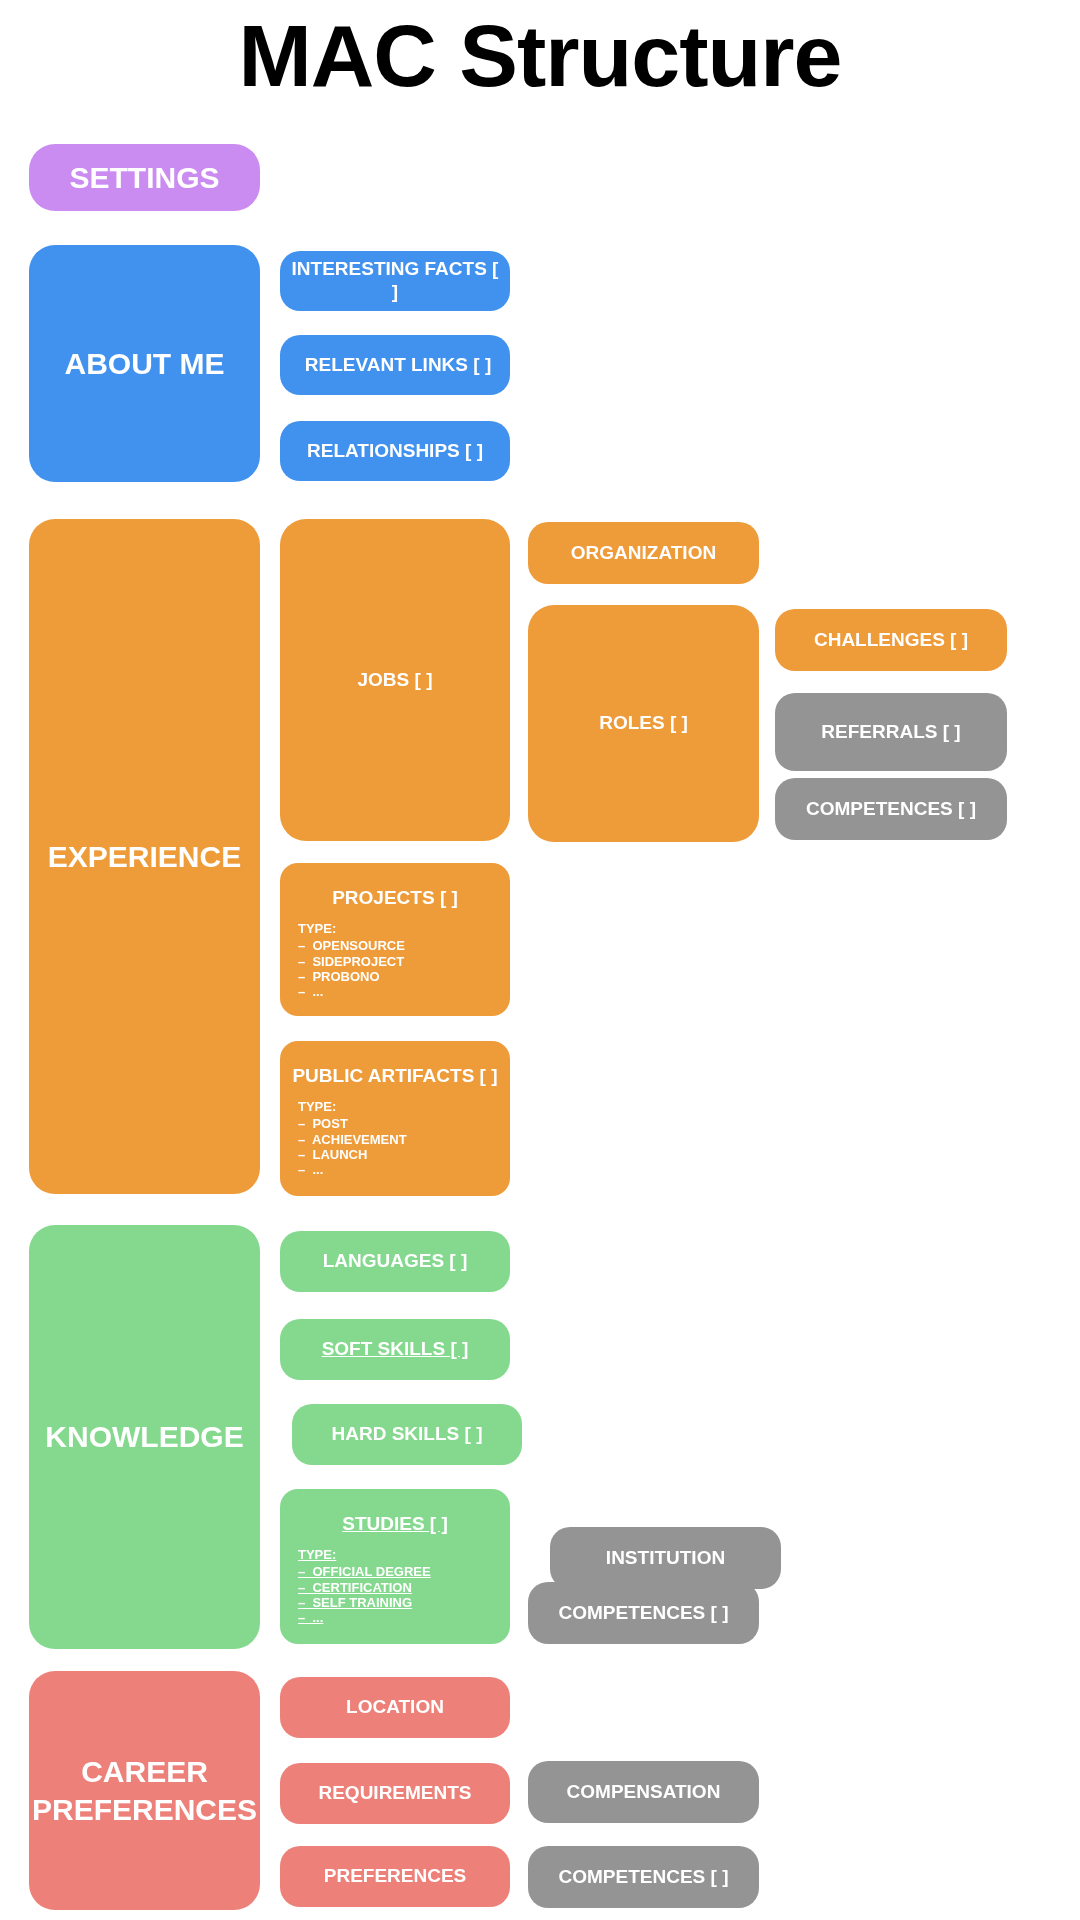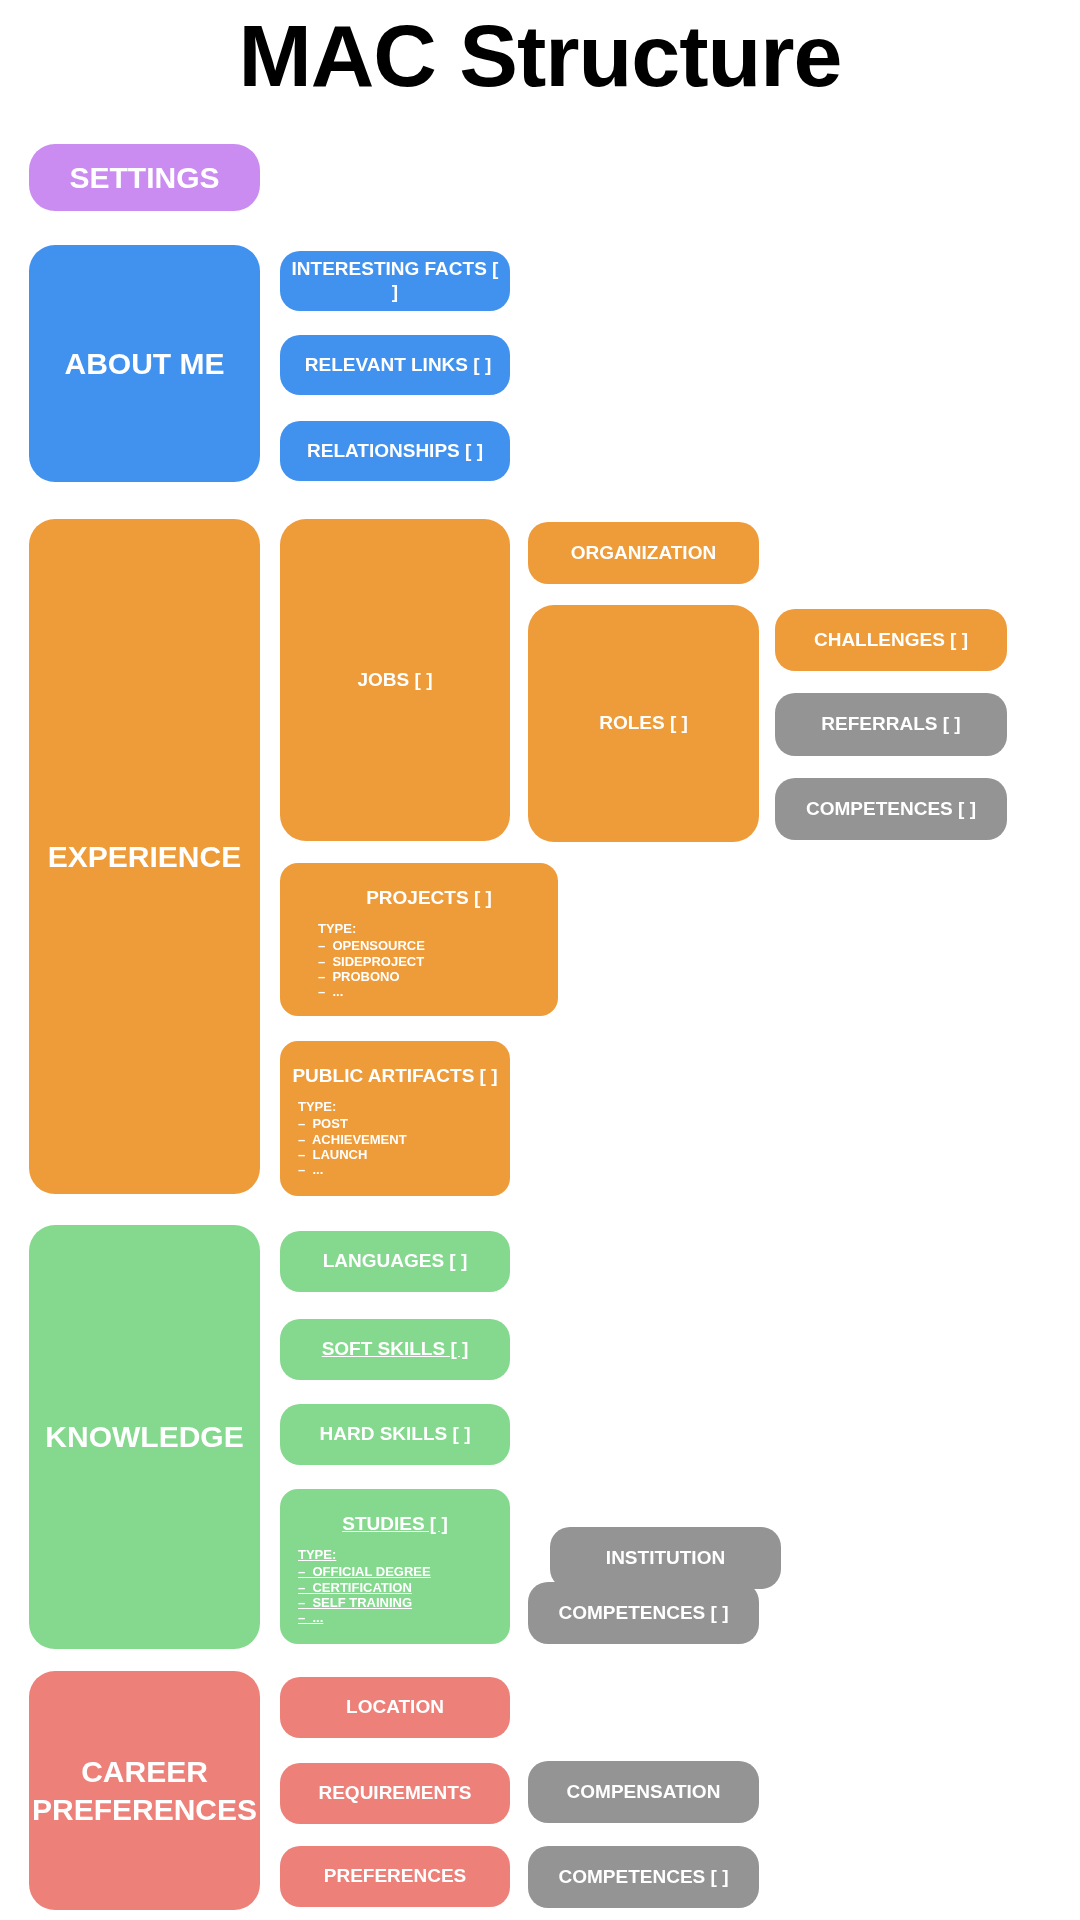--- a/index.html
+++ b/index.html
@@ -105,28 +105,28 @@
   </div>
   <div class="block orange label-sm" style="left:528px; top:522px; width:231px; height:62px;">
     <span>ORGANIZATION</span>
   </div>
   <div class="block orange big label-sm" style="left:528px; top:605px; width:231px; height:237px;">
     <span>ROLES [ ]</span>
   </div>
   <div class="block orange label-sm" style="left:775px; top:609px; width:232px; height:62px;">
     <span>CHALLENGES [ ]</span>
   </div>
-  <div class="block gray label-sm" style="left:775px; top:693px; width:232px; height:63px;">
+  <div class="block gray label-sm" style="left:775px; top:693px; width:232px; height:78px;">
     <span>REFERRALS [ ]</span>
   </div>
   <div class="block gray label-sm" style="left:775px; top:778px; width:232px; height:62px;">
     <span>COMPETENCES [ ]</span>
   </div>
 
-  <div class="block orange detail" style="left:280px; top:863px; width:278px; height:153px;padding-left:20px;">
+  <div class="block orange detail" style="left:280px; top:863px; width:230px; height:153px;">
     <div class="detail-title">PROJECTS [ ]</div>
     <div class="detail-lines">
       <div class="line heading">TYPE:</div>
       <div class="line">–  OPENSOURCE</div>
       <div class="line">–  SIDEPROJECT</div>
       <div class="line">–  PROBONO</div>
       <div class="line">–  ...</div>
     </div>
   </div>
 
@@ -143,21 +143,21 @@
 
   <div class="block green big label-lg" style="left:29px; top:1225px; width:231px; height:424px;">
     <span>KNOWLEDGE</span>
   </div>
   <div class="block green label-sm" style="left:280px; top:1231px; width:230px; height:61px;">
     <span>LANGUAGES [ ]</span>
   </div>
   <div class="block green label-sm" style="left:280px; top:1319px; width:230px; height:61px;text-decoration:underline;">
     <span>SOFT SKILLS [ ]</span>
   </div>
-  <div class="block green label-sm" style="left:280px; top:1404px; width:230px; height:61px;justify-content:center;">
+  <div class="block green label-sm" style="left:292px; top:1404px; width:230px; height:61px;justify-content:center;">
     <span>HARD SKILLS [ ]</span>
   </div>
 
   <div class="block green detail" style="left:280px; top:1489px; width:230px; height:155px;text-decoration:underline;">
     <div class="detail-title">STUDIES [ ]</div>
     <div class="detail-lines">
       <div class="line heading">TYPE:</div>
       <div class="line">–  OFFICIAL DEGREE</div>
       <div class="line">–  CERTIFICATION</div>
       <div class="line">–  SELF TRAINING</div>

